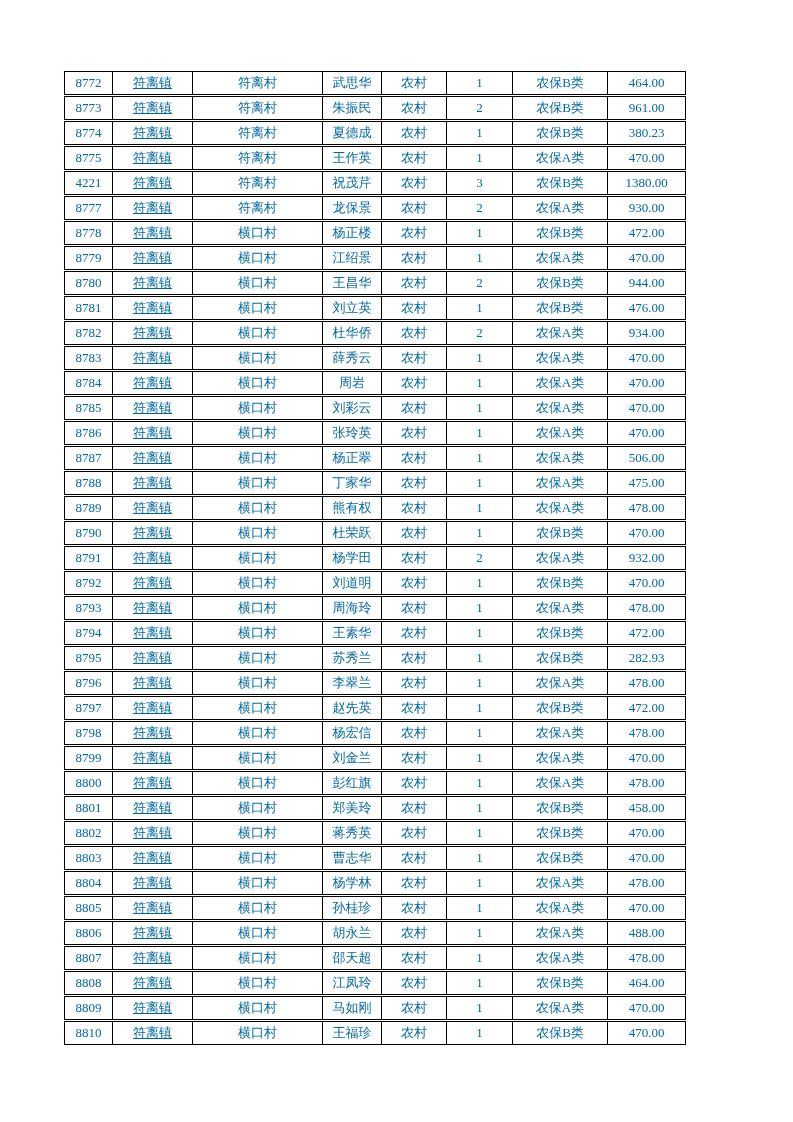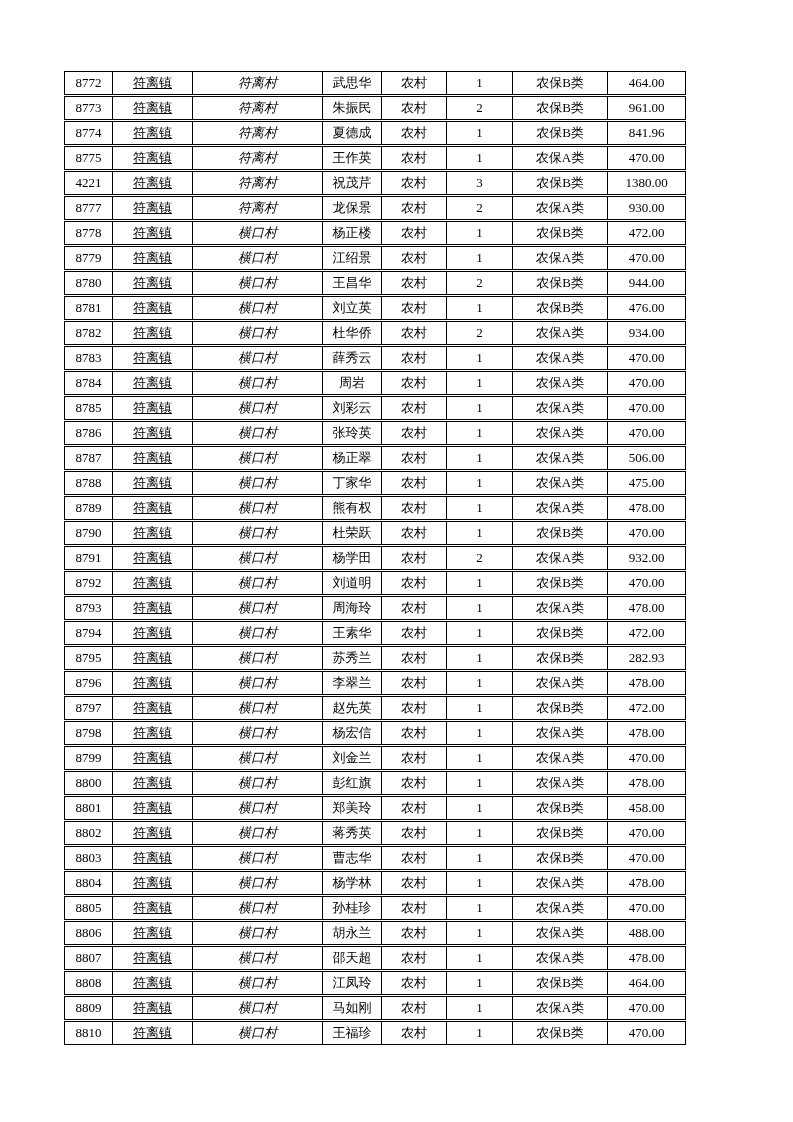--- a/index.html
+++ b/index.html
@@ -7,21 +7,21 @@
     padding: 0;
     background: #ffffff;
   }
   #page {
     position: relative;
     width: 793px;
     height: 1122px;
     background: #ffffff;
     overflow: hidden;
     font-family: "Liberation Serif", "DejaVu Serif", serif;
-    color: #000000;
+    color: #0369a1;
   }
   .records-table {
     position: absolute;
     left: 64px;
     top: 71px;
     width: 622px;
   }
   .row {
     display: flex;
     box-sizing: border-box;
@@ -41,21 +41,21 @@
     justify-content: center;
     border-left: 1px solid #000000;
     font-size: 13px;
     line-height: 22px;
     white-space: nowrap;
     overflow: hidden;
   }
   .cell:first-child { border-left: none; }
   .col-id       { width: 47px; }
   .col-town     { width: 80px; text-decoration: underline; }
-  .col-village  { width: 130px; font-style: italic; }
+  .col-village  { width: 130px; }
   .col-name     { width: 59px; }
   .col-hukou    { width: 65px; }
   .col-count    { width: 66px; }
   .col-category { width: 95px; text-align: right; }
   .col-amount   { width: 78px; }
 </style>
 </head>
 <body>
 
 <div id="page">
@@ -81,21 +81,21 @@
         <div class="cell col-amount">961.00</div>
       </div>
       <div class="row">
         <div class="cell col-id">8774</div>
         <div class="cell col-town">符离镇</div>
         <div class="cell col-village">符离村</div>
         <div class="cell col-name">夏德成</div>
         <div class="cell col-hukou">农村</div>
         <div class="cell col-count">1</div>
         <div class="cell col-category">农保B类</div>
-        <div class="cell col-amount">841.96</div>
+        <div class="cell col-amount">380.23</div>
       </div>
       <div class="row">
         <div class="cell col-id">8775</div>
         <div class="cell col-town">符离镇</div>
         <div class="cell col-village">符离村</div>
         <div class="cell col-name">王作英</div>
         <div class="cell col-hukou">农村</div>
         <div class="cell col-count">1</div>
         <div class="cell col-category">农保A类</div>
         <div class="cell col-amount">470.00</div>

